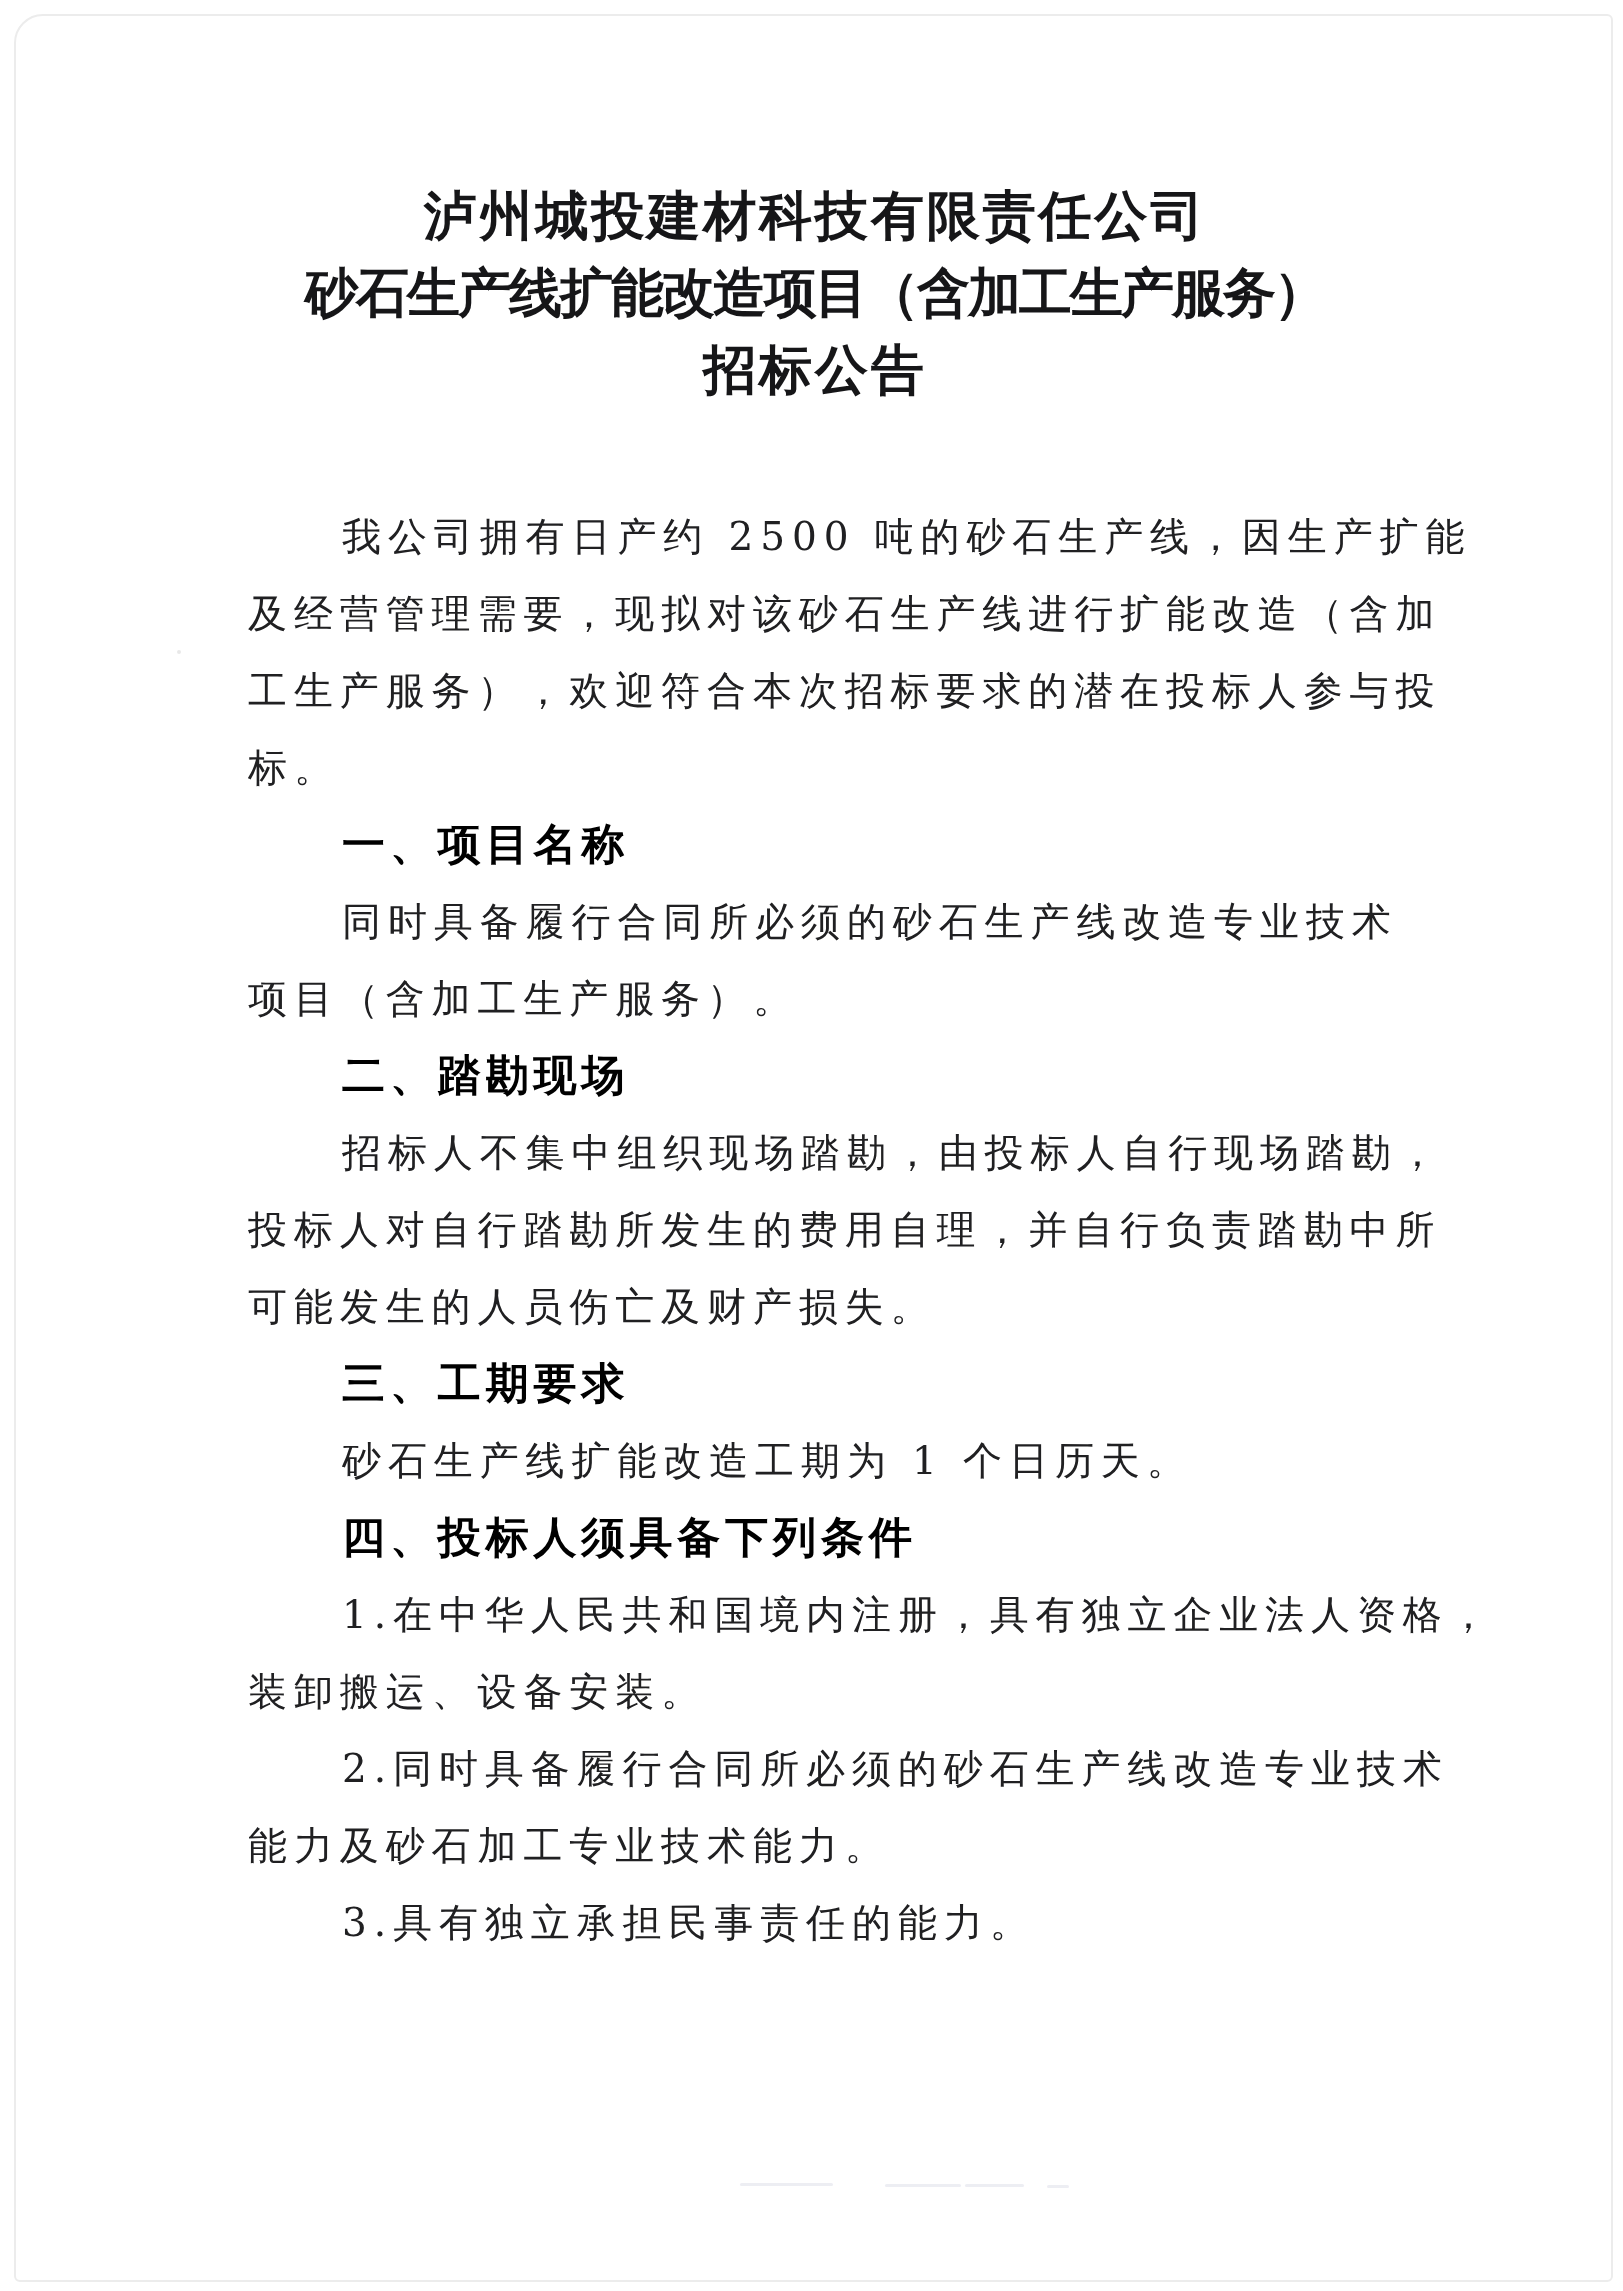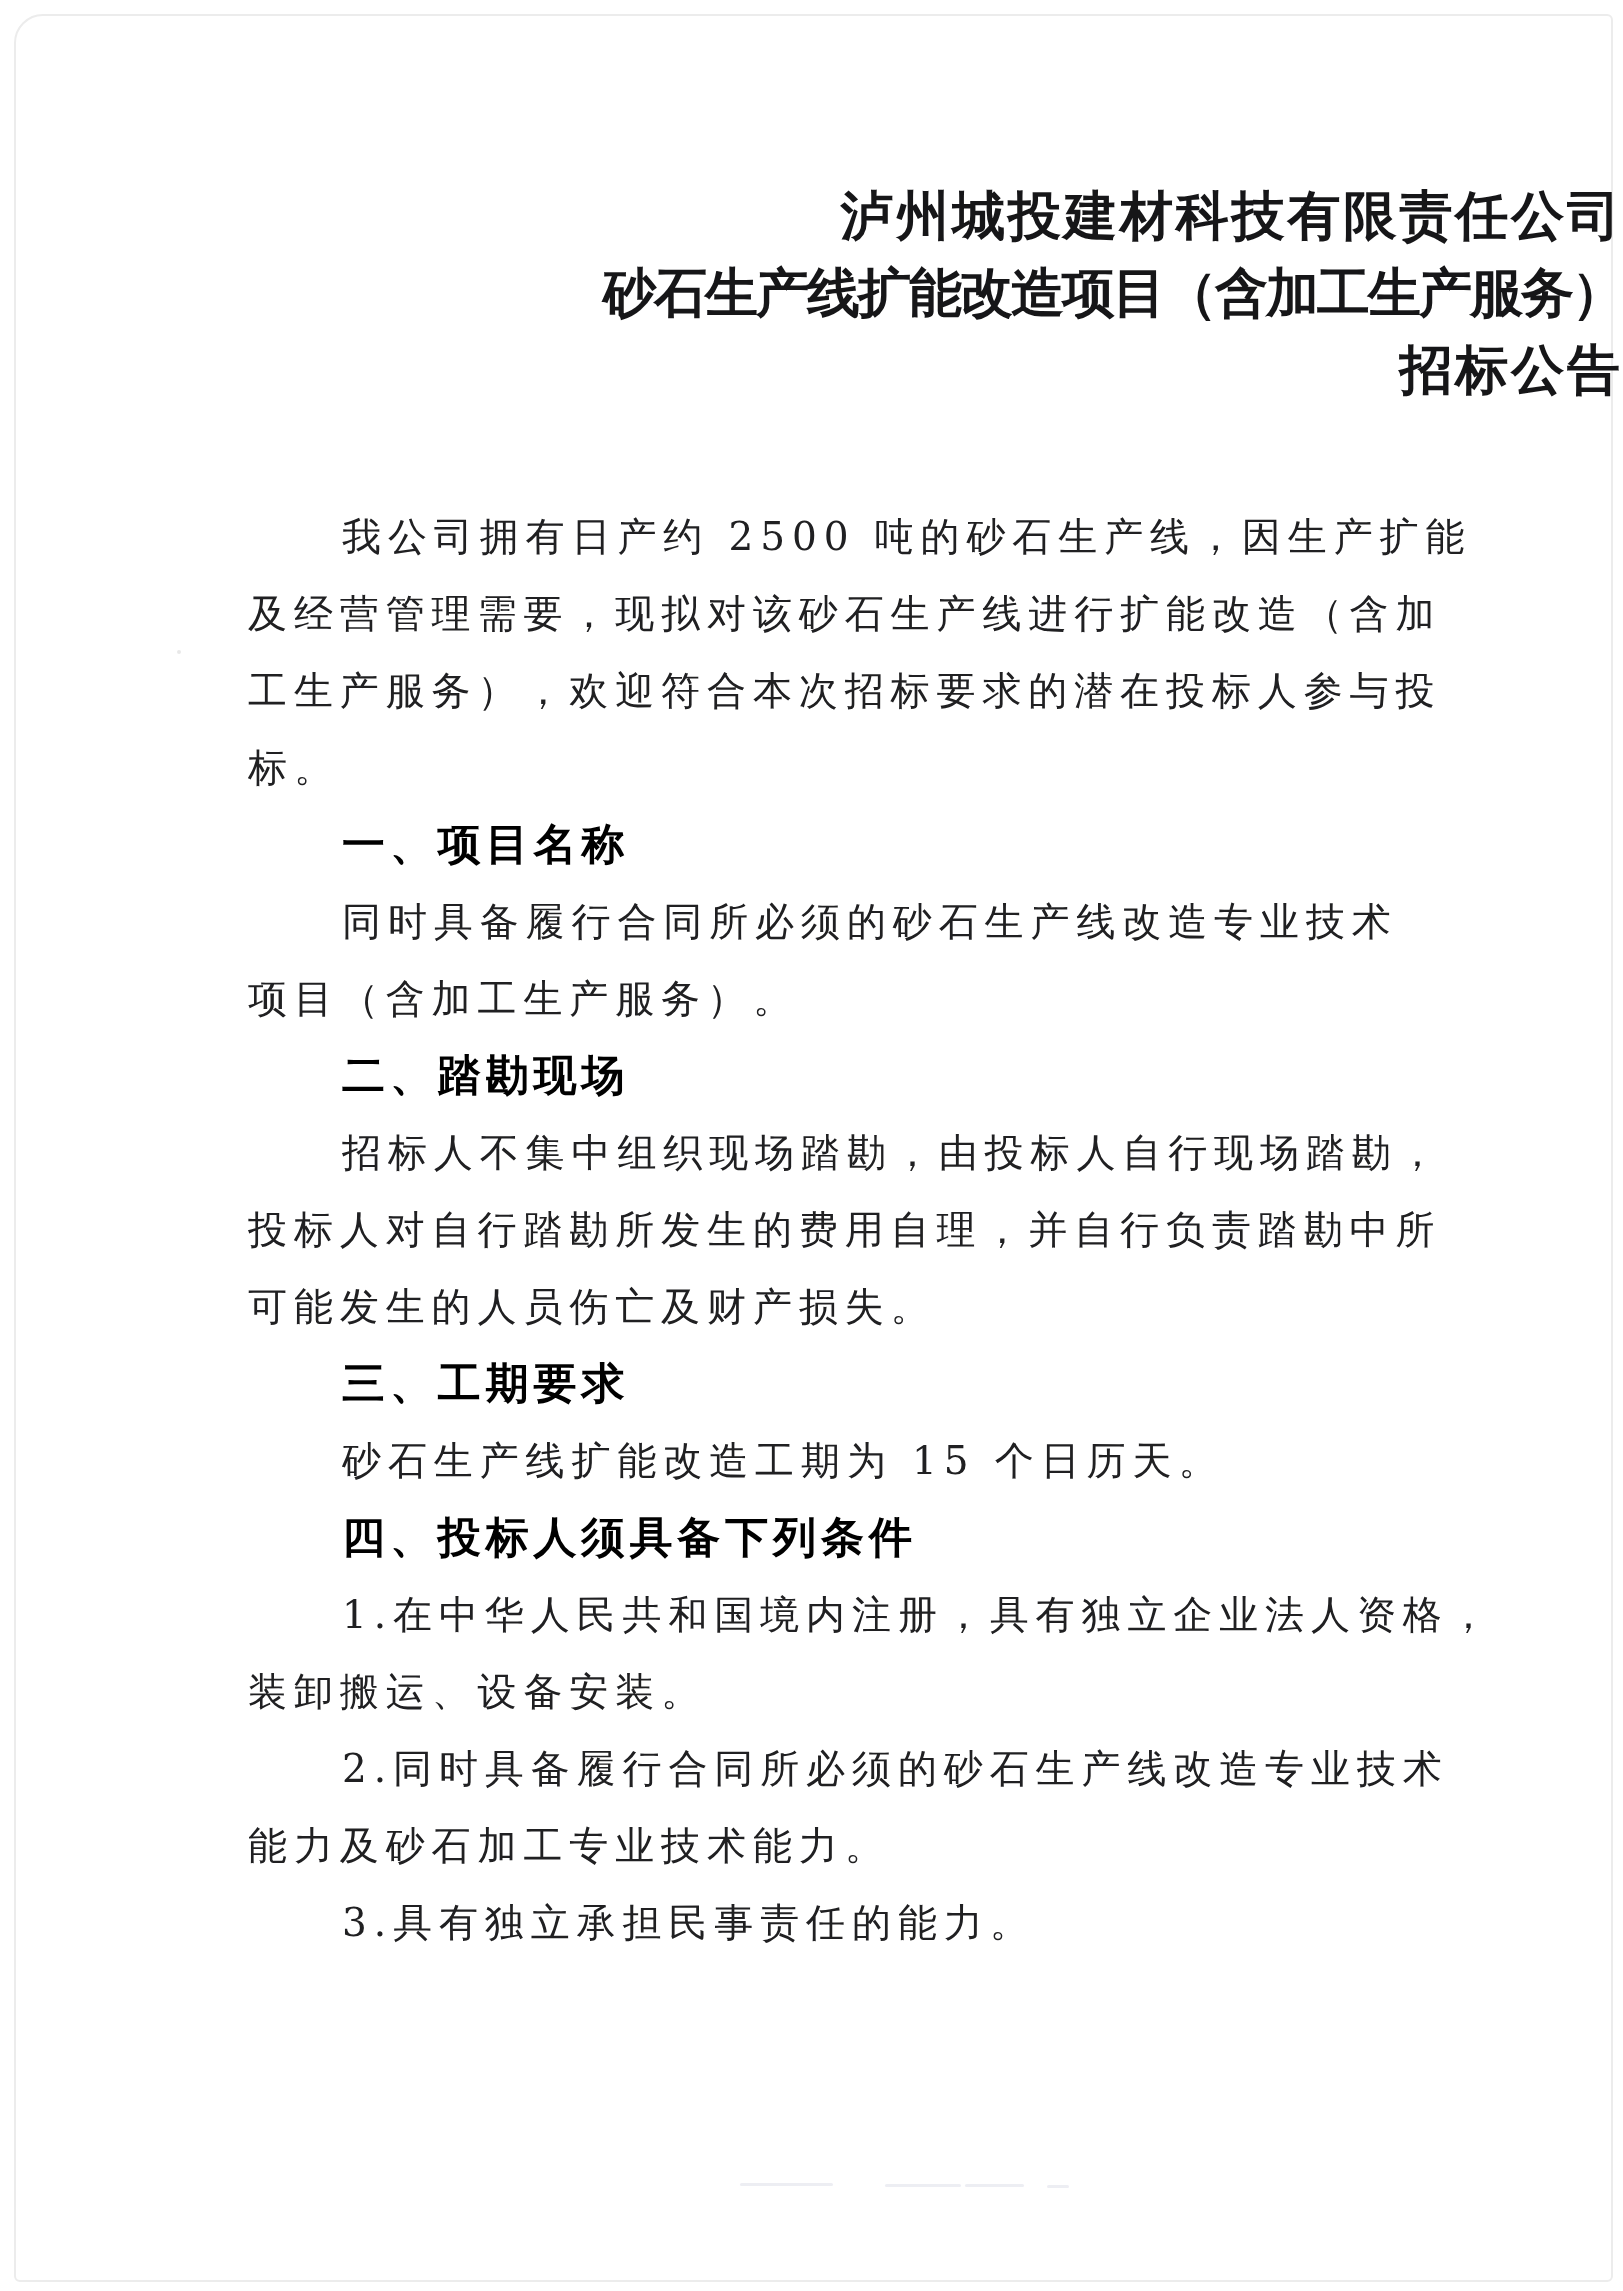--- a/index.html
+++ b/index.html
@@ -17,21 +17,21 @@
     position: absolute;
     top: 13.7px; left: 13.7px; right: 9.8px; bottom: 9.8px;
     border: 2px solid #ececec;
     border-radius: 29px 5.9px 5.9px 5.9px;
     pointer-events: none;
   }
   
   .title-block {
     position: absolute;
     top: 177px; left: 7px; right: 0;
-    text-align: right;
+    text-align: center;
     font-family: "Liberation Sans", "DejaVu Sans", sans-serif;
     font-weight: 700;
     font-size: 53px;
     line-height: 77px;
     letter-spacing: 2.9px;
     color: #161618;
   }
   .title-line-2 { letter-spacing: -2px; }
   
   .body-block {
@@ -98,21 +98,21 @@
     <div class="line ind hline">一、项目名称</div>
     <div class="line ind">同时具备履行合同所必须的砂石生产线改造专业技术</div>
     <div class="line">项目（含加工生产服务）。</div>
 
     <div class="line ind hline">二、踏勘现场</div>
     <div class="line ind">招标人不集中组织现场踏勘，由投标人自行现场踏勘，</div>
     <div class="line">投标人对自行踏勘所发生的费用自理，并自行负责踏勘中所</div>
     <div class="line">可能发生的人员伤亡及财产损失。</div>
 
     <div class="line ind hline">三、工期要求</div>
-    <div class="line ind">砂石生产线扩能改造工期为 15 个日历天。</div>
+    <div class="line ind">砂石生产线扩能改造工期为 1 个日历天。</div>
 
     <div class="line ind hline">四、投标人须具备下列条件</div>
     <div class="line ind">1.在中华人民共和国境内注册，具有独立企业法人资格，</div>
     <div class="line">装卸搬运、设备安装。</div>
 
     <div class="line ind">2.同时具备履行合同所必须的砂石生产线改造专业技术</div>
     <div class="line">能力及砂石加工专业技术能力。</div>
 
     <div class="line ind">3.具有独立承担民事责任的能力。</div>
   </div>

